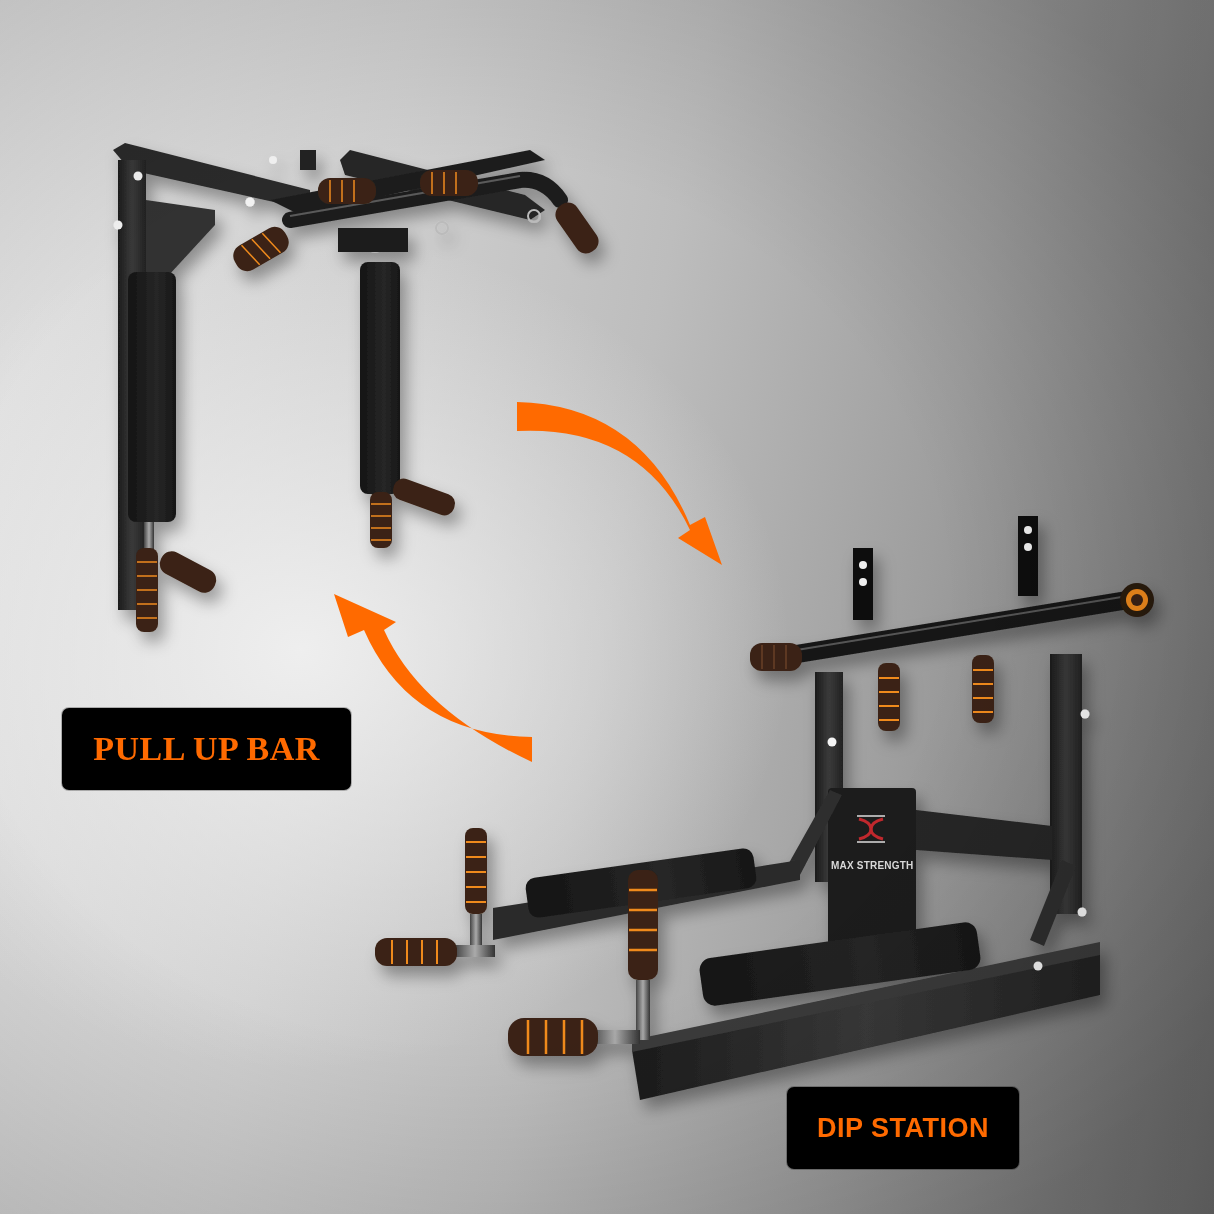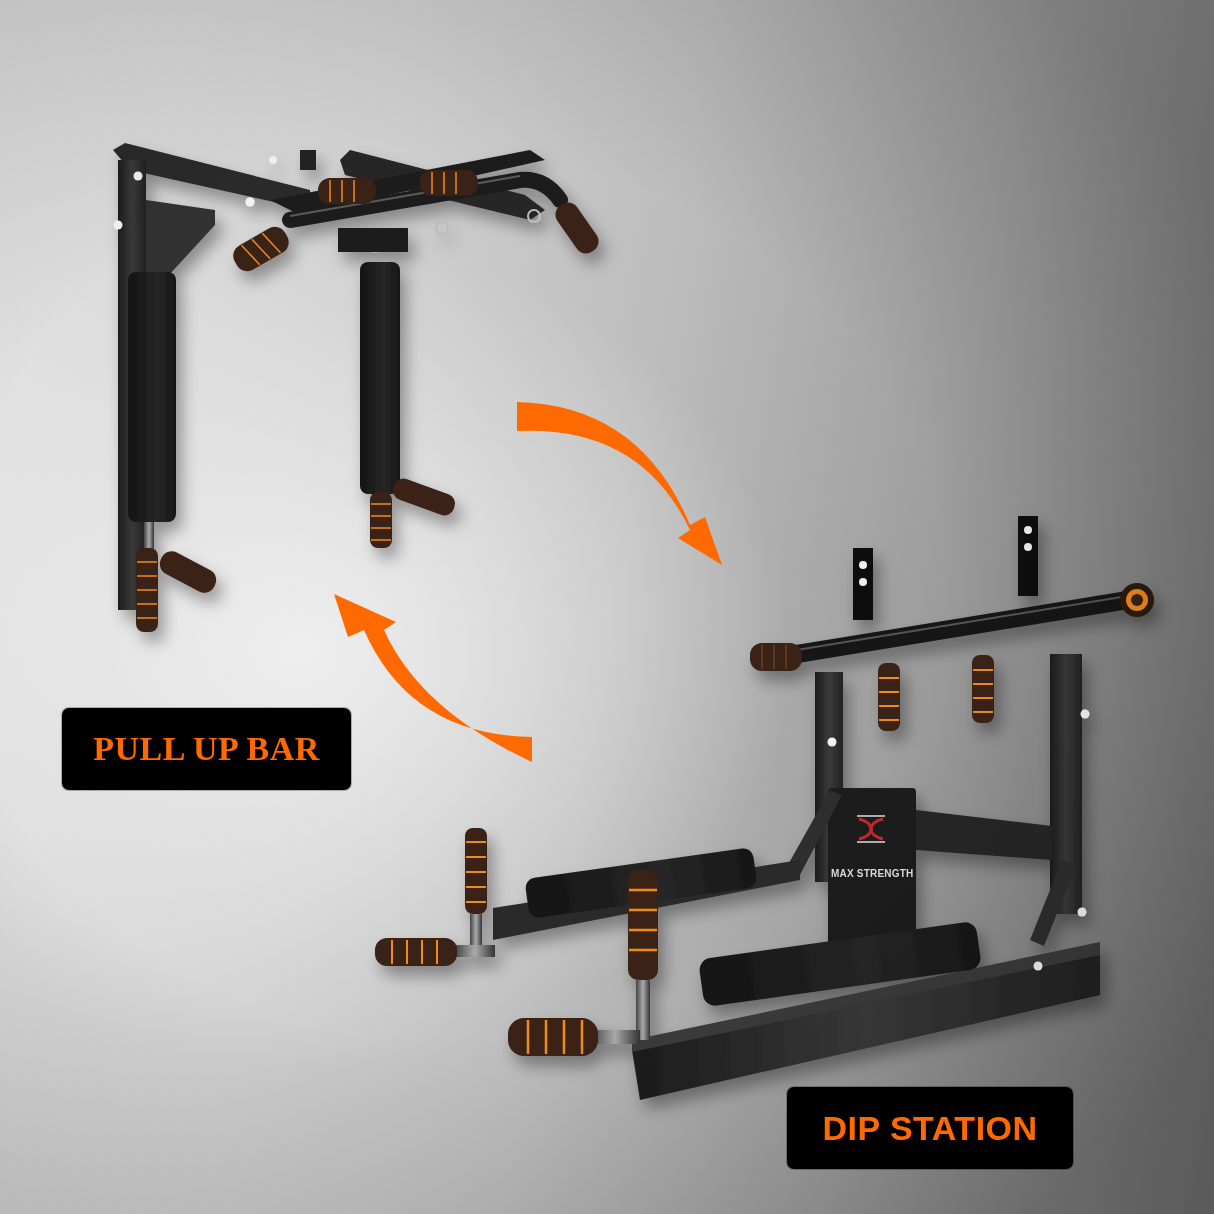--- a/index.html
+++ b/index.html
@@ -13,24 +13,24 @@
     background:radial-gradient(ellipse 900px 800px at 450px 600px, rgba(0,0,0,0) 55%, rgba(0,0,0,0.18) 100%);}
   .headline{position:absolute;left:713px;top:166px;width:480px;}
   .headline .l1{font-family:"Liberation Sans",sans-serif;font-weight:700;font-size:64px;letter-spacing:-2px;
     color:#0a0a0a;line-height:64px;transform:scaleX(0.78);transform-origin:left top;white-space:nowrap;}
   .headline .l2{margin-top:18px;font-weight:700;font-size:122px;line-height:112px;color:#0a0a0a;white-space:nowrap;
     transform:scaleX(0.92);transform-origin:left top;letter-spacing:-3px;}
   .headline .l2 .in{color:#ff6a00;margin:0 18px 0 22px;}
   .label{position:absolute;background:#000;border-radius:7px;color:#ff6a00;font-weight:700;
     display:flex;align-items:center;justify-content:center;box-shadow:0 0 0 1px rgba(0,0,0,0.25);}
   .label.pull{left:62px;top:708px;width:289px;height:82px;font-size:34px;letter-spacing:0.5px;font-family:Liberation Serif, serif;}
-  .label.dip{left:787px;top:1087px;width:286px;height:82px;font-size:34px;letter-spacing:0.5px;}
+  .label.dip{left:787px;top:1087px;width:232px;height:82px;font-size:27px;letter-spacing:0.5px;}
   svg.art{position:absolute;left:0;top:0;width:1214px;height:1214px;}
   .brand{position:absolute;left:831px;top:812px;width:80px;text-align:center;}
-  .brand .txt{color:#d8d8d8;font-size:10px;font-weight:700;letter-spacing:0.2px;margin-top:18px;white-space:nowrap;}
+  .brand .txt{color:#d8d8d8;font-size:10px;font-weight:700;letter-spacing:0.2px;margin-top:10px;white-space:nowrap;}
 </style>
 </head>
 <body>
 
 <div class="stage">
 
   <svg class="art" viewBox="0 0 1214 1214">
     <defs>
       <linearGradient id="frameG" x1="0" y1="0" x2="1" y2="0">
         <stop offset="0" stop-color="#1c1c1c"></stop>

